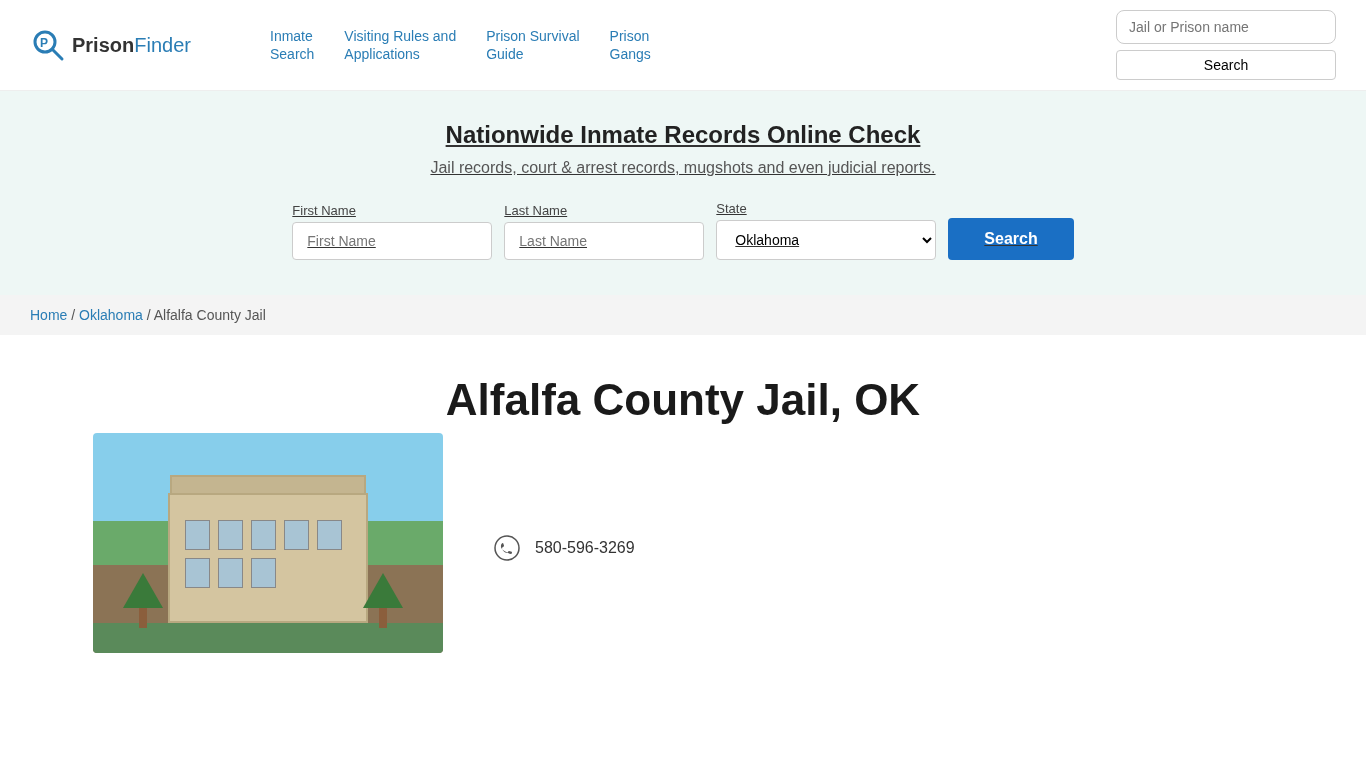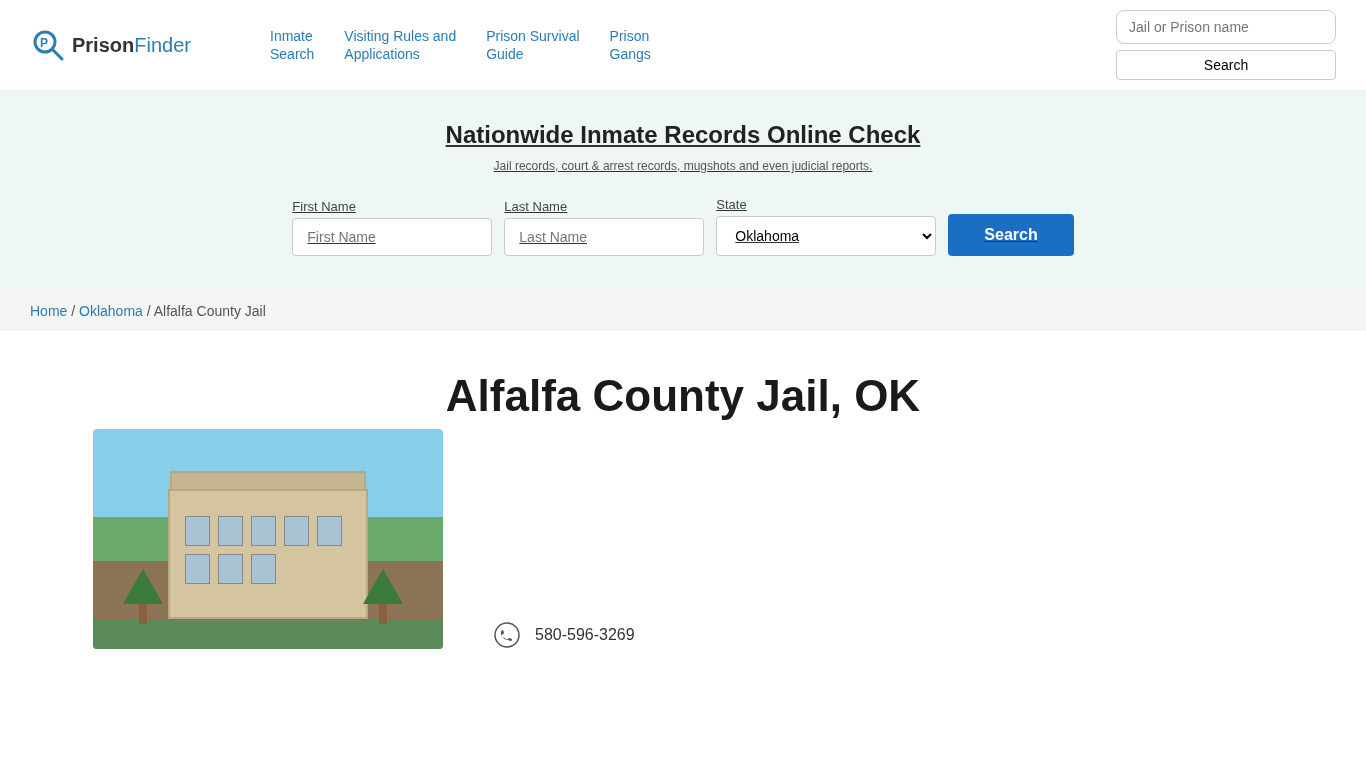--- a/index.html
+++ b/index.html
@@ -75,21 +75,21 @@
       text-align: center;
       text-decoration: underline;
     }
     .hero-title {
       font-size: 24px;
       font-weight: 700;
       color: #222;
       margin-bottom: 10px;
     }
     .hero-subtitle {
-      font-size: 12px;
+      font-size: 16px;
       color: #555;
       margin-bottom: 24px;
     }
     .hero-form {
       display: flex;
       justify-content: center;
       align-items: flex-end;
       gap: 12px;
     }
     .form-group {
@@ -156,21 +156,21 @@
       color: #888;
       letter-spacing: 0.5px;
       margin-bottom: 36px;
       text-transform: uppercase;
     }
 
     
     .jail-info {
       display: flex;
       gap: 50px;
-      align-items: flex-end;
+      align-items: center;
     }
     
     .jail-image-placeholder {
       width: 350px;
       height: 220px;
       background: linear-gradient(180deg, #87CEEB 0%, #87CEEB 40%, #6aaa6a 40%, #6aaa6a 60%, #8B7355 60%);
       border-radius: 4px;
       flex-shrink: 0;
       position: relative;
       overflow: hidden;

